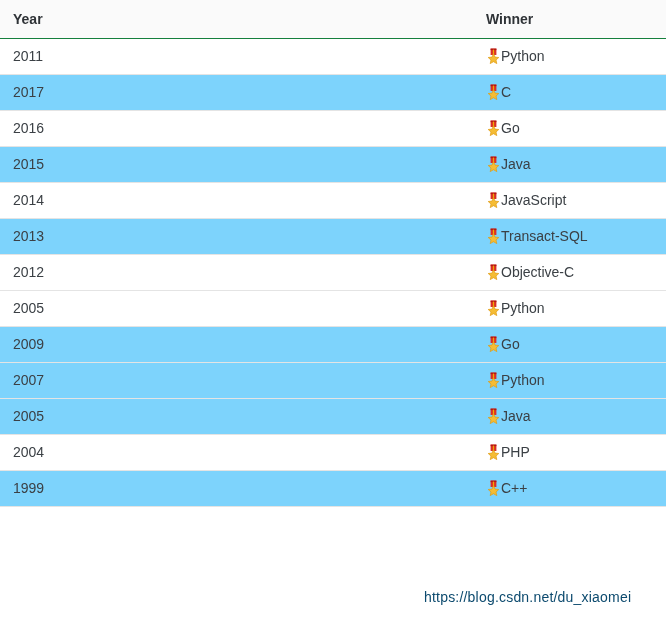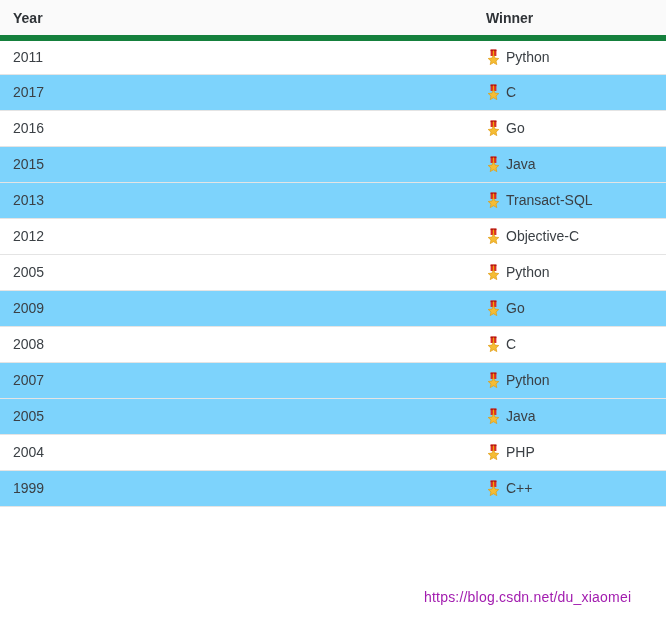--- a/index.html
+++ b/index.html
@@ -28,21 +28,21 @@
 
   #winners-table thead th {
     height: 38px;
     padding: 0 0 0 13px;
     text-align: left;
     vertical-align: middle;
     font-weight: bold;
     font-size: 14px;
     color: #2f3337;
     background: #fafafa;
-    border-bottom: 6px solid #15803d;
+    border-bottom: 1px solid #15803d;
     box-sizing: border-box;
     white-space: nowrap;
   }
 
   #winners-table tbody td {
     height: 36px;
     padding: 0 0 0 13px;
     vertical-align: middle;
     text-align: left;
     font-size: 14px;
@@ -53,21 +53,20 @@
     background: #ffffff;
   }
 
   #winners-table tbody tr.stripe td {
     background: #7dd3fc;
   }
 
   .winner-cell {
     display: flex;
     align-items: flex-start;
-    gap: 5px;
   }
 
   
   .medal-icon {
     display: inline-block;
     width: 15px;
     height: 16px;
     flex: 0 0 15px;
     line-height: 0;
   }
@@ -75,21 +74,21 @@
 
   .winner-label { display: inline-block; }
 
   
   #watermark {
     position: absolute;
     left: 424px;
     top: 589px;
     font-family: "Liberation Sans", sans-serif;
     font-size: 14px;
-    color: #a21caf;
+    color: #0c4a6e;
     white-space: nowrap;
     letter-spacing: 0.2px;
     pointer-events: none;
     user-select: none;
   }
 </style>
 </head>
 <body>
 
 <table id="winners-table">
@@ -161,20 +160,36 @@
                 <rect x="4.6" y="0.6" width="5.8" height="6.4" fill="#d93025"></rect>
                 <rect x="4.6" y="0.6" width="5.8" height="1.5" fill="#b31412"></rect>
                 <rect x="6.9" y="1.6" width="1.2" height="5.4" fill="#f2a900"></rect>
                 <path d="M7.5 5.6 L9.0 9.1 L12.8 9.5 L10.0 12.0 L10.8 15.6 L7.5 13.7 L4.2 15.6 L5.0 12.0 L2.2 9.5 L6.0 9.1 Z" fill="#f5bc34" stroke="#e09b10" stroke-width="0.7" stroke-linejoin="round"></path>
               </svg>
             </span>
             <span class="winner-label">Java</span>
           </span>
         </td>
       </tr>
+      <tr>
+        <td>2014</td>
+        <td>
+          <span class="winner-cell">
+            <span class="medal-icon">
+              <svg viewBox="0 0 15 16" xmlns="http://www.w3.org/2000/svg">
+                <rect x="4.6" y="0.6" width="5.8" height="6.4" fill="#d93025"></rect>
+                <rect x="4.6" y="0.6" width="5.8" height="1.5" fill="#b31412"></rect>
+                <rect x="6.9" y="1.6" width="1.2" height="5.4" fill="#f2a900"></rect>
+                <path d="M7.5 5.6 L9.0 9.1 L12.8 9.5 L10.0 12.0 L10.8 15.6 L7.5 13.7 L4.2 15.6 L5.0 12.0 L2.2 9.5 L6.0 9.1 Z" fill="#f5bc34" stroke="#e09b10" stroke-width="0.7" stroke-linejoin="round"></path>
+              </svg>
+            </span>
+            <span class="winner-label">JavaScript</span>
+          </span>
+        </td>
+      </tr>
       <tr class="stripe">
         <td>2013</td>
         <td>
           <span class="winner-cell">
             <span class="medal-icon">
               <svg viewBox="0 0 15 16" xmlns="http://www.w3.org/2000/svg">
                 <rect x="4.6" y="0.6" width="5.8" height="6.4" fill="#d93025"></rect>
                 <rect x="4.6" y="0.6" width="5.8" height="1.5" fill="#b31412"></rect>
                 <rect x="6.9" y="1.6" width="1.2" height="5.4" fill="#f2a900"></rect>
                 <path d="M7.5 5.6 L9.0 9.1 L12.8 9.5 L10.0 12.0 L10.8 15.6 L7.5 13.7 L4.2 15.6 L5.0 12.0 L2.2 9.5 L6.0 9.1 Z" fill="#f5bc34" stroke="#e09b10" stroke-width="0.7" stroke-linejoin="round"></path>
@@ -222,36 +237,20 @@
           <span class="winner-cell">
             <span class="medal-icon">
               <svg viewBox="0 0 15 16" xmlns="http://www.w3.org/2000/svg">
                 <rect x="4.6" y="0.6" width="5.8" height="6.4" fill="#d93025"></rect>
                 <rect x="4.6" y="0.6" width="5.8" height="1.5" fill="#b31412"></rect>
                 <rect x="6.9" y="1.6" width="1.2" height="5.4" fill="#f2a900"></rect>
                 <path d="M7.5 5.6 L9.0 9.1 L12.8 9.5 L10.0 12.0 L10.8 15.6 L7.5 13.7 L4.2 15.6 L5.0 12.0 L2.2 9.5 L6.0 9.1 Z" fill="#f5bc34" stroke="#e09b10" stroke-width="0.7" stroke-linejoin="round"></path>
               </svg>
             </span>
             <span class="winner-label">Go</span>
-          </span>
-        </td>
-      </tr>
-      <tr>
-        <td>2008</td>
-        <td>
-          <span class="winner-cell">
-            <span class="medal-icon">
-              <svg viewBox="0 0 15 16" xmlns="http://www.w3.org/2000/svg">
-                <rect x="4.6" y="0.6" width="5.8" height="6.4" fill="#d93025"></rect>
-                <rect x="4.6" y="0.6" width="5.8" height="1.5" fill="#b31412"></rect>
-                <rect x="6.9" y="1.6" width="1.2" height="5.4" fill="#f2a900"></rect>
-                <path d="M7.5 5.6 L9.0 9.1 L12.8 9.5 L10.0 12.0 L10.8 15.6 L7.5 13.7 L4.2 15.6 L5.0 12.0 L2.2 9.5 L6.0 9.1 Z" fill="#f5bc34" stroke="#e09b10" stroke-width="0.7" stroke-linejoin="round"></path>
-              </svg>
-            </span>
-            <span class="winner-label">C</span>
           </span>
         </td>
       </tr>
       <tr class="stripe">
         <td>2007</td>
         <td>
           <span class="winner-cell">
             <span class="medal-icon">
               <svg viewBox="0 0 15 16" xmlns="http://www.w3.org/2000/svg">
                 <rect x="4.6" y="0.6" width="5.8" height="6.4" fill="#d93025"></rect>

